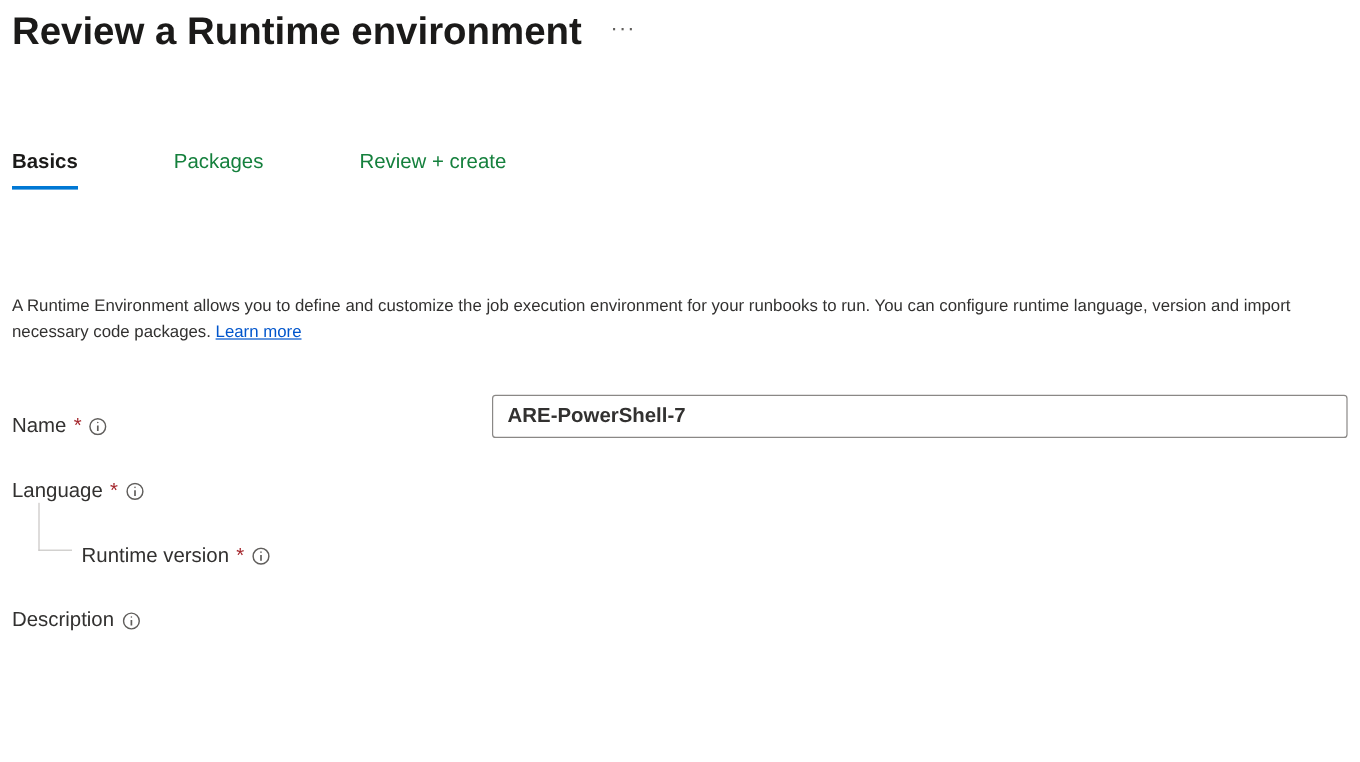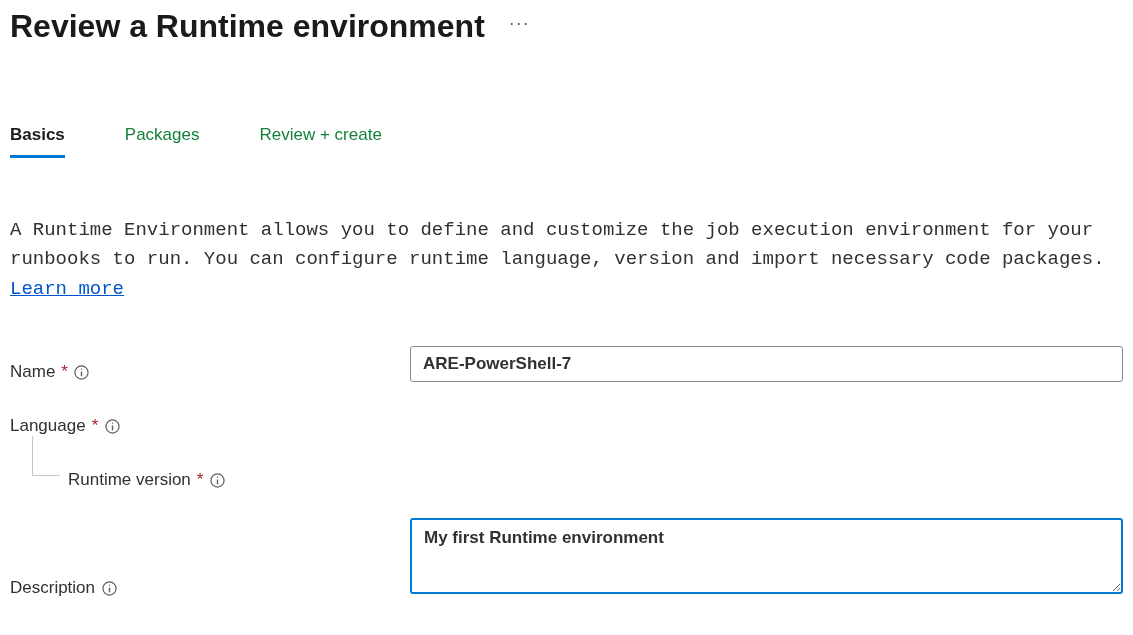--- a/index.html
+++ b/index.html
@@ -23,43 +23,42 @@
     }
     .ellipsis-btn {
       color: #605e5c;
       font-size: 18px;
       cursor: pointer;
       letter-spacing: 1px;
       padding-bottom: 6px;
     }
     .tabs {
       display: flex;
-      gap: 60px;
+      gap: 80px;
       margin-top: 80px;
       border-bottom: none;
     }
     .tab {
       font-size: 17px;
       color: #15803d;
       padding-bottom: 10px;
       cursor: pointer;
       border-bottom: 3px solid transparent;
     }
     .tab.active {
       font-weight: 600;
       color: #1b1a19;
       border-bottom: 3px solid #0078d4;
     }
     .description-text {
-      margin-top: 58px;
-      font-size: 19px;
+      margin-top: 86px;
+      font-size: 14px;
       line-height: 1.55;
       color: #323130;
       max-width: 1100px;
-      font-family: Liberation Mono, monospace;
     }
     .description-text a {
       color: #0055cc;
       text-decoration: underline;
     }
     .form {
       margin-top: 42px;
     }
     .form-row {
       display: flex;
@@ -212,18 +211,15 @@
     <div class="form-label-cell">
       <span>Description</span>
       <span class="info-icon">
         <svg viewBox="0 0 16 16" fill="none" stroke="currentColor" stroke-width="1.3">
             <circle cx="8" cy="8" r="7"></circle>
             <line x1="8" y1="7" x2="8" y2="12" stroke-width="1.5"></line>
             <circle cx="8" cy="4.4" r="0.7" fill="currentColor" stroke="none"></circle>
           </svg>
       </span>
     </div>
-    <div class="form-input-cell">
-      <textarea class="textarea-input" style="">My first Runtime environment</textarea>
-    </div>
   </div>
 
 </div>
 
 </body></html>

